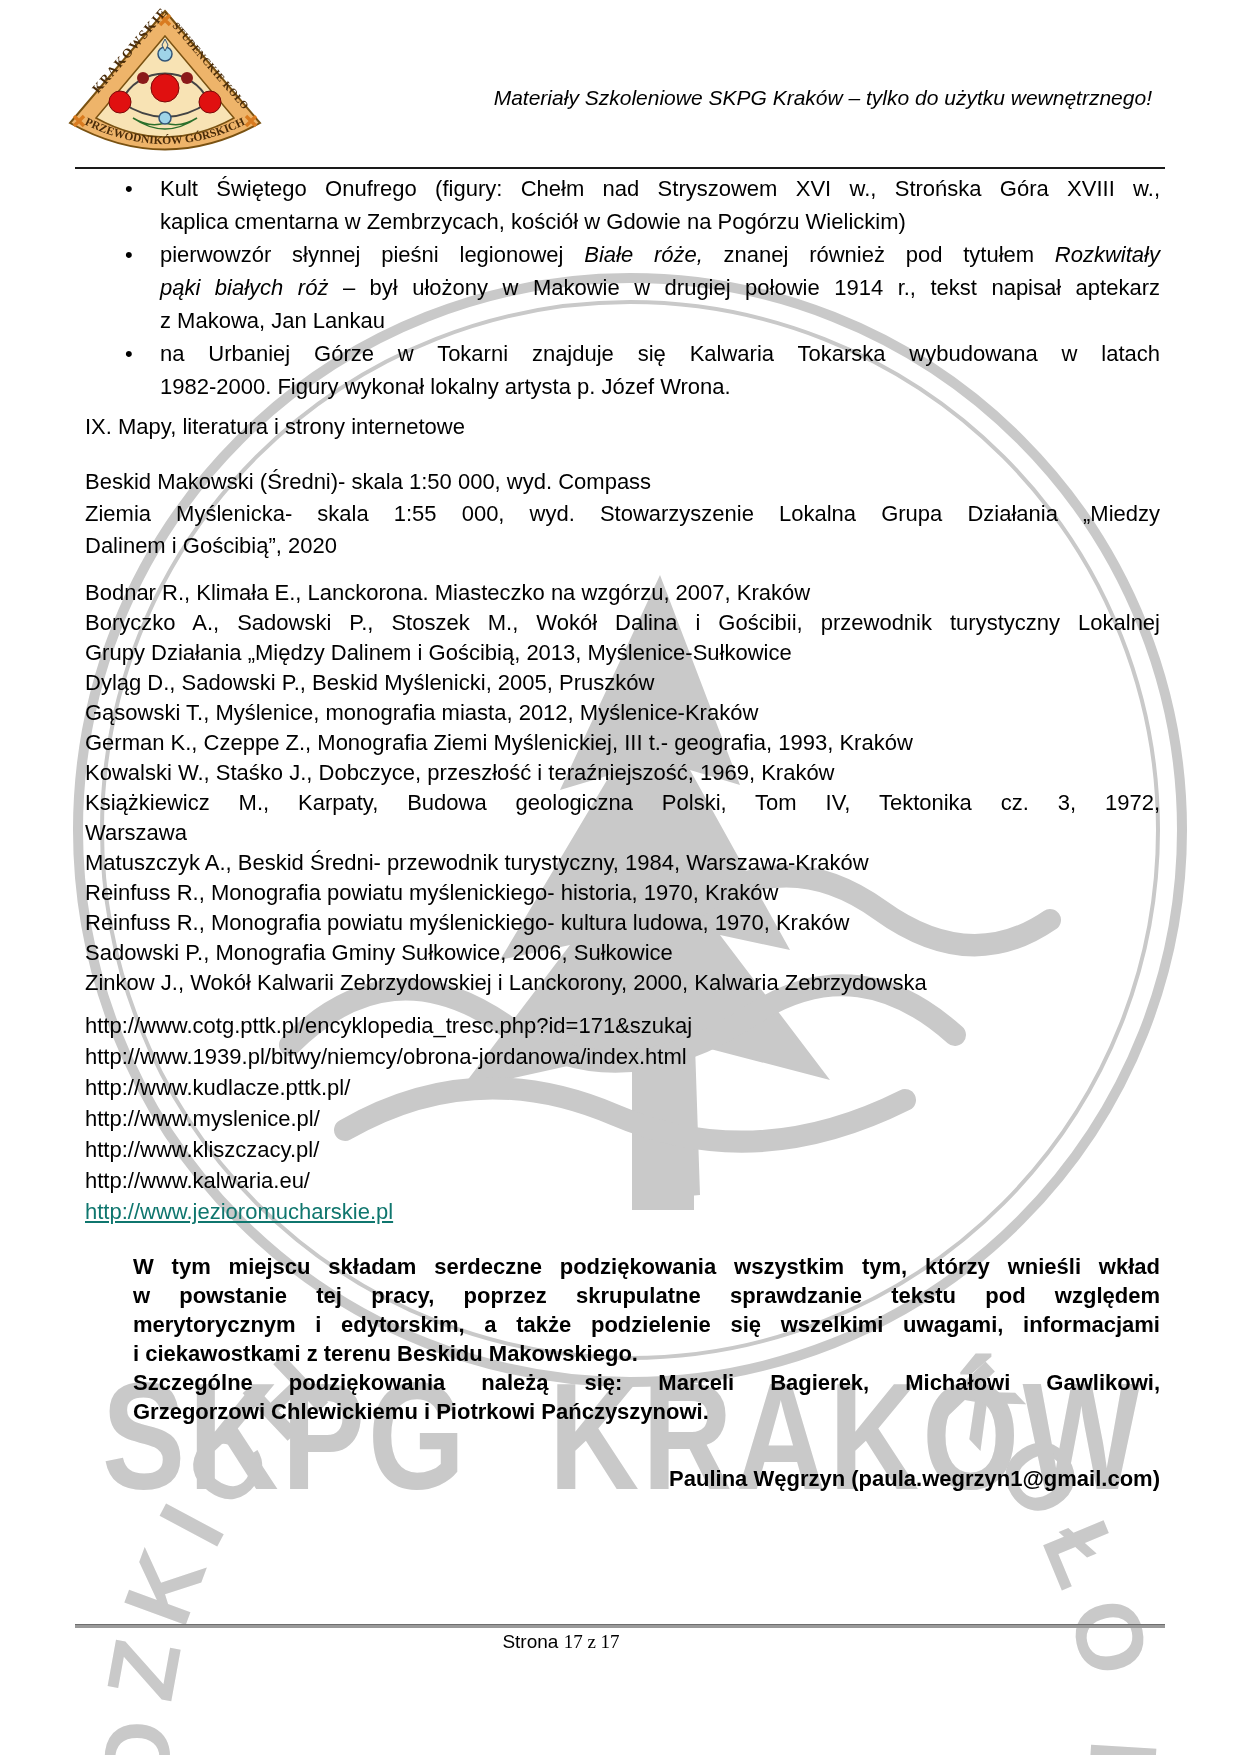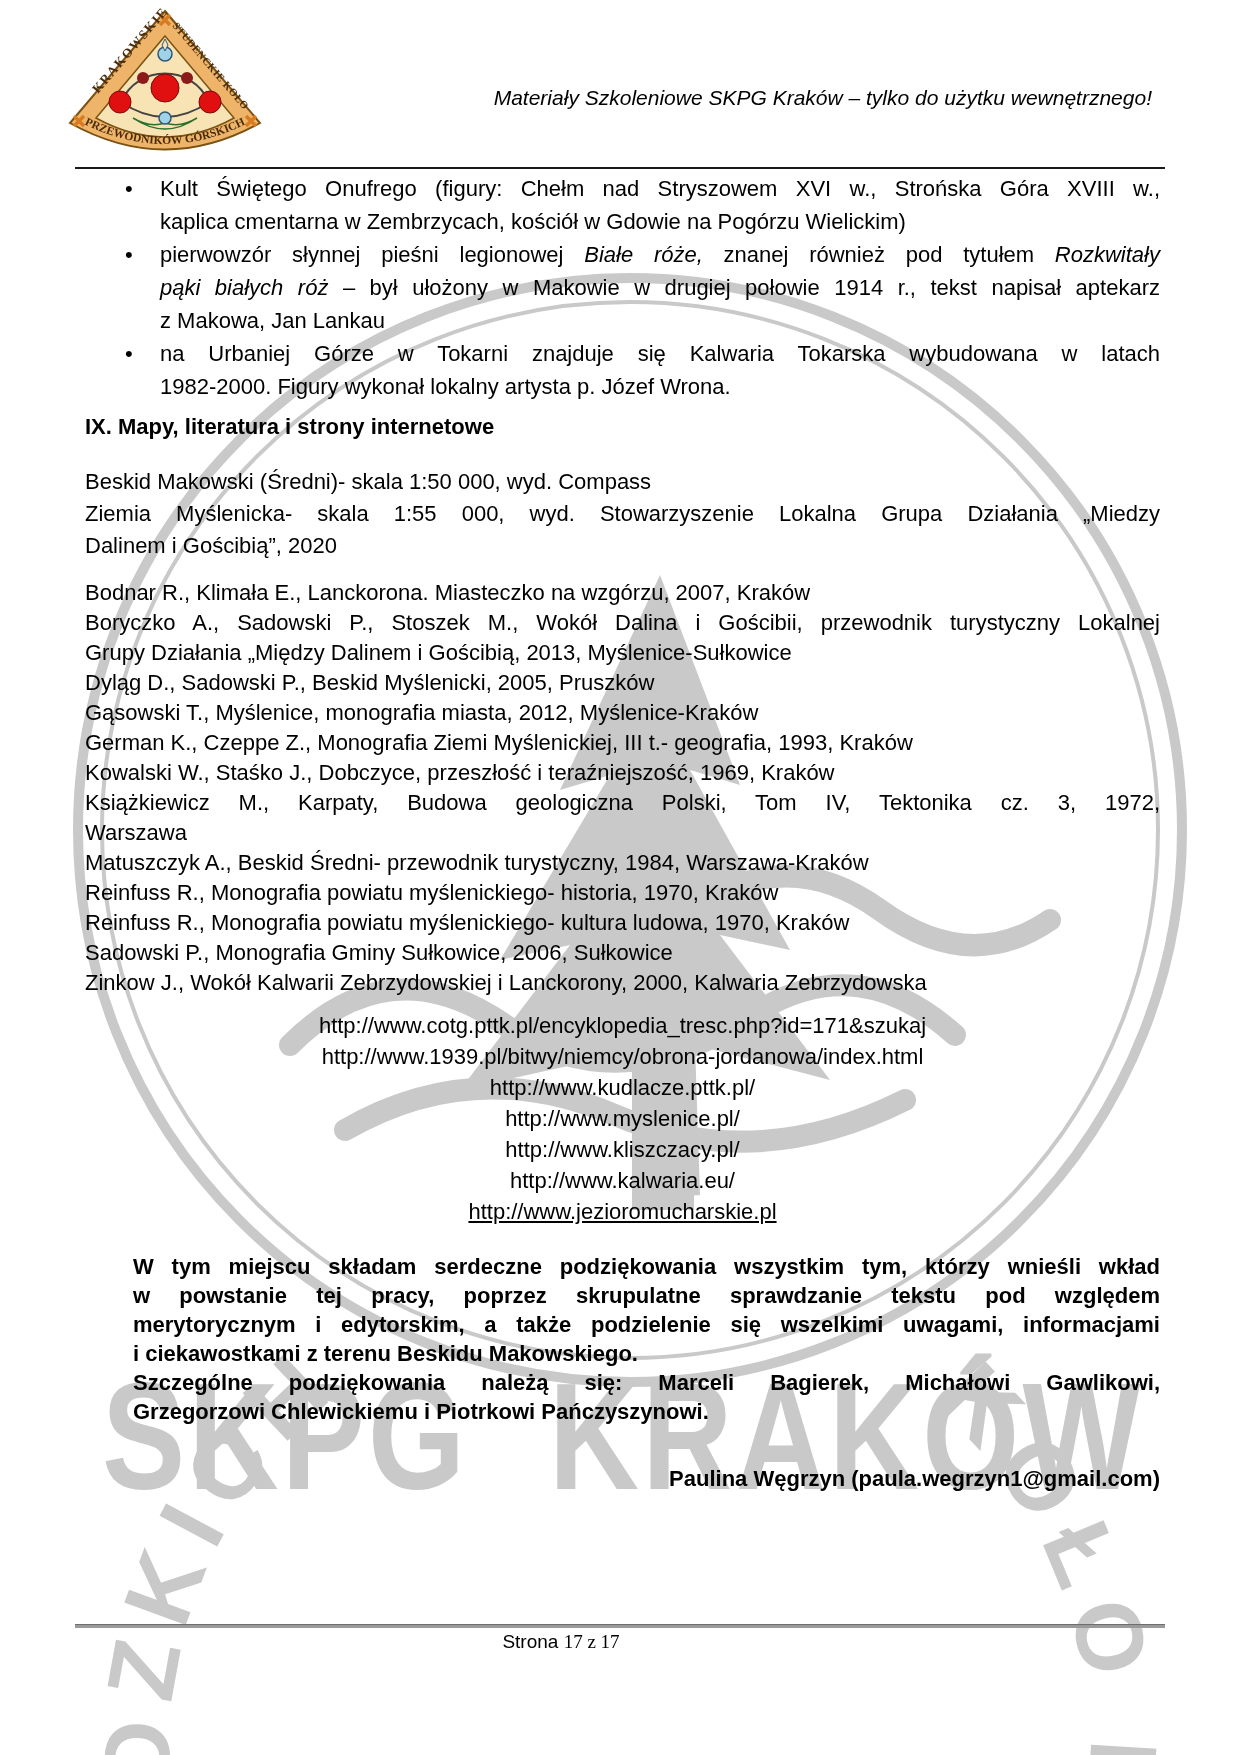--- a/index.html
+++ b/index.html
@@ -16,28 +16,28 @@
   .hdr{position:absolute;left:292px;top:86px;width:860px;text-align:right;
        font-size:21px;font-weight:normal;font-style:italic;}
   .rule-top{position:absolute;left:75px;top:167px;width:1090px;height:2px;background:#1a1a1a;}
   .rule-bottom{position:absolute;left:75px;top:1624px;width:1090px;height:3px;background:#9a9a9a;border-top:1px solid #6e6e6e;}
   .col{position:absolute;left:85px;width:1075px;}
   .line{height:33px;line-height:33px;white-space:nowrap;}
   .jst{text-align:justify;text-align-last:justify;}
   .bullets{top:172px;}
   .bullet{position:relative;padding-left:75px;}
   .bullet .dot{position:absolute;left:40px;top:0;line-height:33px;}
-  .heading{top:414px;font-weight:bold;font-size:22px;}
+  .heading{top:414px;font-weight:normal;font-size:22px;}
   .maps{top:466px;}
   .maps .line{height:32px;line-height:32px;}
   .biblio{top:578px;}
   .biblio .line{height:30px;line-height:30px;}
   .links{top:1010px;}
-  .links .line{height:31px;line-height:31px;text-align:center;}
-  .link-active{color:#000000;text-decoration:underline;}
+  .links .line{height:31px;line-height:31px;}
+  .link-active{color:#0f766e;text-decoration:underline;}
   .thanks{top:1252px;font-weight:bold;}
   .thanks .line{height:29px;line-height:29px;margin-left:48px;}
   .sig{top:1466px;text-align:right;font-weight:bold;}
   .footer{position:absolute;left:0;top:1631px;width:1122px;text-align:center;font-size:19px;}
   .footer .num{font-family:"Liberation Serif",serif;}
   .it{font-style:italic;}
 </style>
 </head>
 <body>
 

